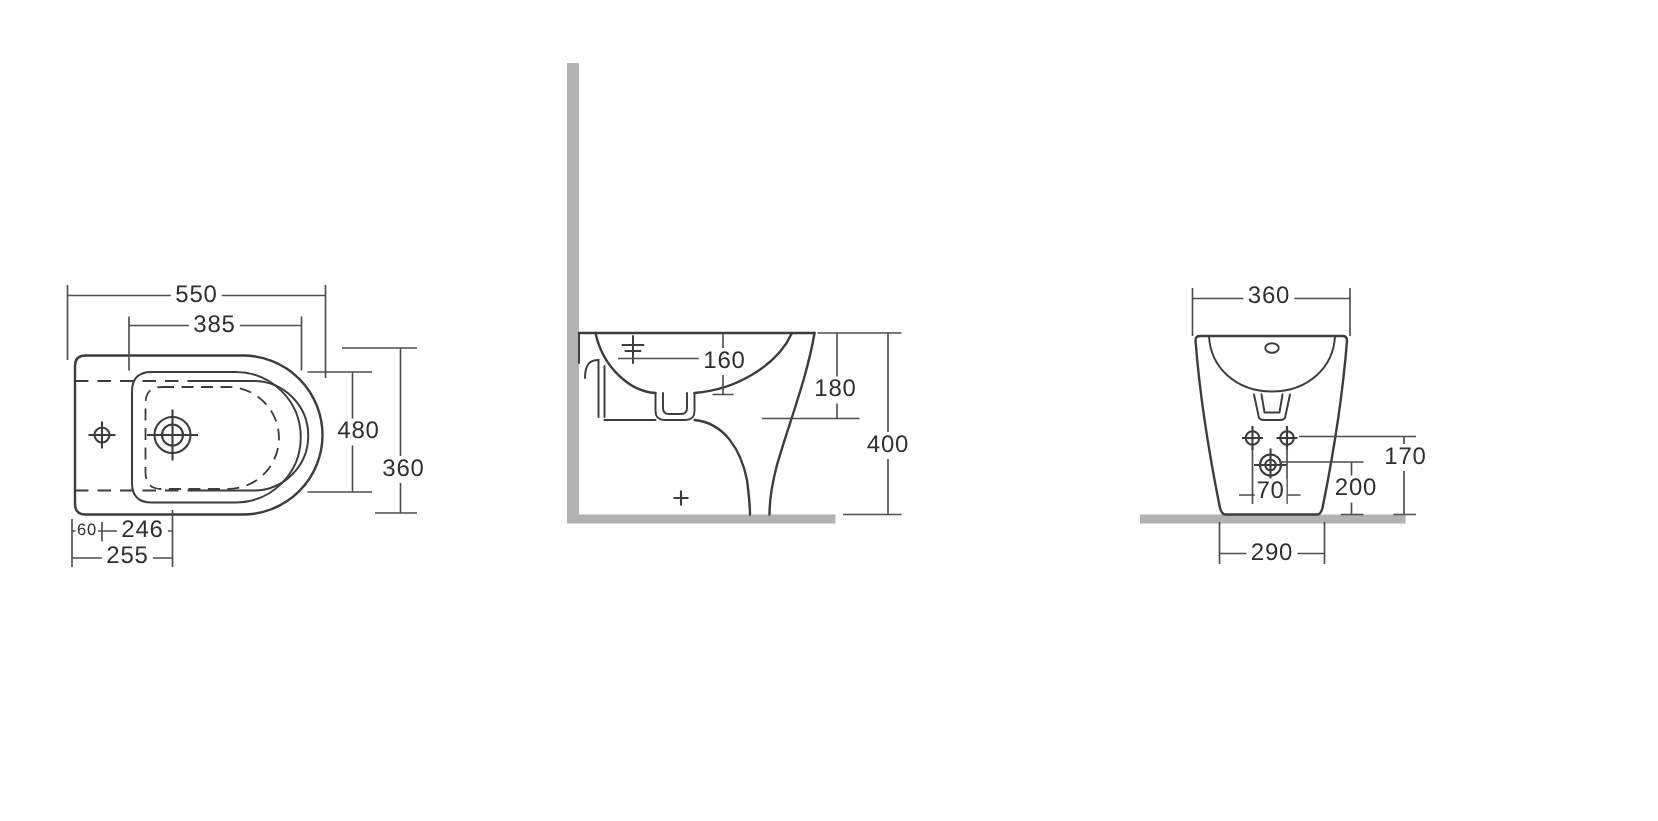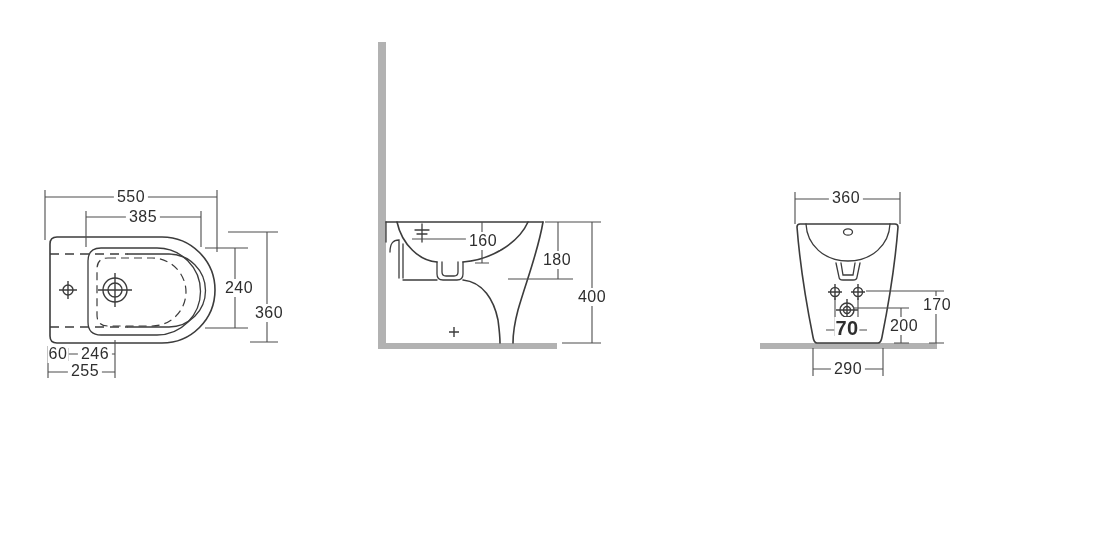--- a/index.html
+++ b/index.html
@@ -13,22 +13,22 @@
   .dash{fill:none;stroke:#3c3c3c;stroke-width:1.3;stroke-dasharray:9 6;stroke-linecap:butt;}
   .dash2{fill:none;stroke:#3c3c3c;stroke-width:1.2;stroke-dasharray:8 5;}
   .dl{fill:none;stroke:#4d4d4d;stroke-width:1.1;stroke-linecap:butt;}
   .cross{fill:none;stroke:#3c3c3c;stroke-width:1.4;}
   .slab{fill:#b2b2b2;stroke:none;}
   .dim{
     position:absolute;transform:translate(-50%,-50%);
     background:#ffffff;color:#2e2e2e;font-size:16px;line-height:1;
     padding:1px 3px;white-space:nowrap;letter-spacing:0.5px;
   }
-  .dim.small{font-size:16px;padding:1px 1px;}
-  .dim.mid{font-size:20px;padding:1px 1px;font-weight:bold;}
+  .dim.small{font-size:11px;padding:1px 1px;}
+  .dim.mid{font-size:16px;padding:1px 1px;}
 </style>
 </head>
 <body>
 
 <div id="page">
 
   <svg width="1105" height="547" viewBox="0 0 1105 547">
 
     <g>
 
@@ -134,21 +134,21 @@
         <path class="dl" d="M901,308 V343 M853,308 H909 M894,343 H909"></path>
         <path class="dl" d="M936,291 V343 M866,291 H944 M929,343 H944"></path>
         <path class="dl" d="M813,369 H883"></path>
         <path class="dl" d="M813,348 V376 M883,348 V376"></path>
       </g>
     </g>
   </svg>
 
   <span class="dim" style="left:131px;top:197px">550</span>
   <span class="dim" style="left:143px;top:217px">385</span>
-  <span class="dim" style="left:239px;top:288px">240</span>
+  <span class="dim" style="left:239px;top:288px">480</span>
   <span class="dim" style="left:269px;top:313px">360</span>
   <span class="dim small" style="left:58px;top:354px">60</span>
   <span class="dim" style="left:95px;top:354px">246</span>
   <span class="dim" style="left:85px;top:371px">255</span>
 
   <span class="dim" style="left:483px;top:241px">160</span>
   <span class="dim" style="left:557px;top:260px">180</span>
   <span class="dim" style="left:592px;top:297px">400</span>
 
   <span class="dim" style="left:846px;top:198px">360</span>

